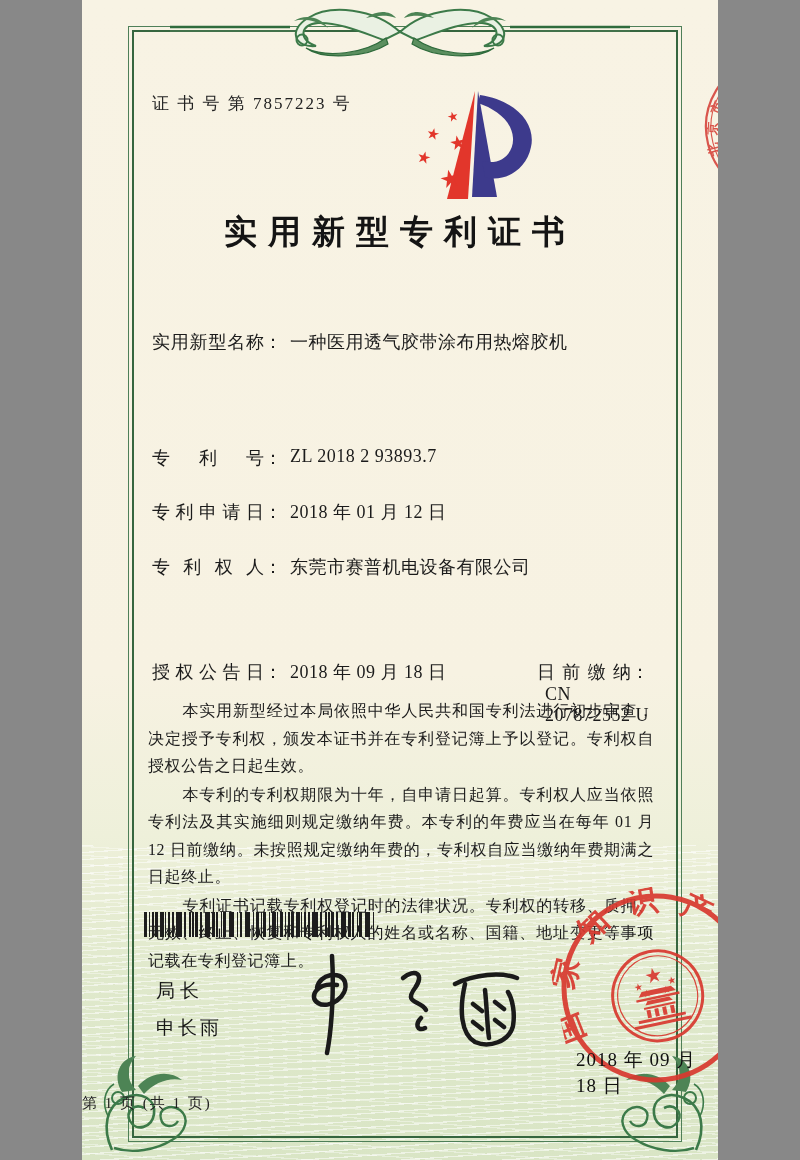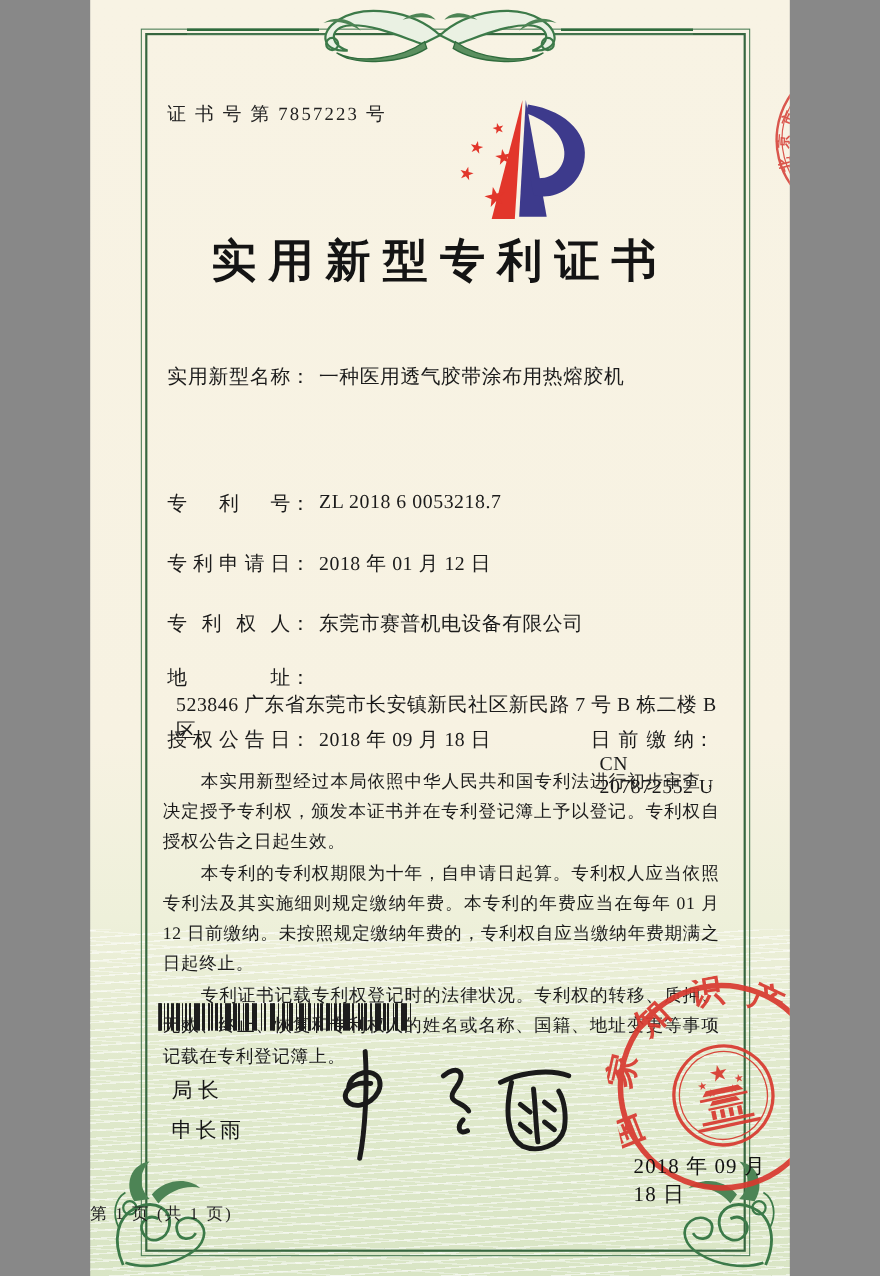--- a/index.html
+++ b/index.html
@@ -15,21 +15,21 @@
       repeating-linear-gradient(184deg,rgba(255,255,255,.38) 0 1.2px,rgba(255,255,255,0) 1.2px 9px);
   }
   .frame{position:absolute;left:46px;top:26px;right:36px;bottom:18px;border:1px solid #4e7f58;z-index:1;pointer-events:none;}
   .frame::after{content:"";position:absolute;inset:3px;border:2px solid #36663f;}
   .ornament-top{position:absolute;left:50%;top:0;transform:translateX(-50%);z-index:2;}
   .ornament-corner{position:absolute;z-index:2;}
   .oc-left{left:12px;bottom:2px;}
   .oc-right{right:4px;bottom:2px;transform:scaleX(-1);}
   .cert-no{position:absolute;left:70px;top:92px;font-size:17px;letter-spacing:2px;color:#222;z-index:2;}
   .logo{position:absolute;left:318px;top:86px;z-index:2;}
-  .title{position:absolute;left:0;right:0;top:210px;text-align:center;font-size:41px;font-weight:700;letter-spacing:11px;color:#141414;z-index:2;}
+  .title{position:absolute;left:0;right:0;top:210px;text-align:center;font-size:33px;font-weight:700;letter-spacing:11px;color:#141414;z-index:2;}
   .frow{position:absolute;left:70px;right:60px;font-size:18px;color:#1b1b1b;z-index:2;}
   .flabel{display:inline-block;width:112px;text-align:justify;text-align-last:justify;vertical-align:top;}
   .fcolon{display:inline-block;vertical-align:top;}
   .fvalue{display:inline-block;margin-left:8px;vertical-align:top;letter-spacing:.5px;}
   .fgroup2{position:absolute;left:385px;top:0;}
   .paras{position:absolute;left:66px;right:64px;top:697px;z-index:2;}
   .paras p{margin:0 0 1px 0;font-size:16px;line-height:27.5px;text-indent:2.15em;text-align:justify;letter-spacing:.6px;color:#1c1c1c;}
   .barcode{
     position:absolute;left:62px;top:912px;width:230px;height:25px;z-index:2;
     background-image:
@@ -101,30 +101,27 @@
     <text x="24" y="76" font-size="16" text-anchor="middle" fill="#e2362b" transform="rotate(14 24 71)">★</text>
     <text x="50" y="100" font-size="24" text-anchor="middle" fill="#e2362b" transform="rotate(-12 50 92)">★</text>
   </svg>
 
   <div class="title">实用新型专利证书</div>
 
   <div class="frow" style="top:330px">
     <span class="flabel">实用新型名称</span><span class="fcolon">：</span><span class="fvalue">一种医用透气胶带涂布用热熔胶机</span>
   </div>
   <div class="frow" style="top:446px">
-    <span class="flabel">专利号</span><span class="fcolon">：</span><span class="fvalue">ZL 2018 6 0053218.7</span>
+    <span class="flabel">专利号</span><span class="fcolon">：</span><span class="fvalue">ZL 2018 2 93893.7</span>
   </div>
   <div class="frow" style="top:500px">
     <span class="flabel">专利申请日</span><span class="fcolon">：</span><span class="fvalue">2018 年 01 月 12 日</span>
   </div>
   <div class="frow" style="top:555px">
     <span class="flabel">专利权人</span><span class="fcolon">：</span><span class="fvalue">东莞市赛普机电设备有限公司</span>
-  </div>
-  <div class="frow" style="top:604px">
-    <span class="flabel">地址</span><span class="fcolon">：</span><span class="fvalue" style="max-width:520px"><span>523846 广东省东莞市长安镇新民社区新民路 7 号 B 栋二楼 B</span><br><span>区</span></span>
   </div>
   <div class="frow" style="top:660px">
     <span class="flabel">授权公告日</span><span class="fcolon">：</span><span class="fvalue">2018 年 09 月 18 日</span>
     <span class="fgroup2">
       <span class="flabel" style="width:94px">日前缴纳</span><span class="fcolon">：</span><span class="fvalue">CN 207872552 U</span>
     </span>
   </div>
 
   <div class="paras">
     <p>本实用新型经过本局依照中华人民共和国专利法进行初步审查，决定授予专利权，颁发本证书并在专利登记簿上予以登记。专利权自授权公告之日起生效。</p>

